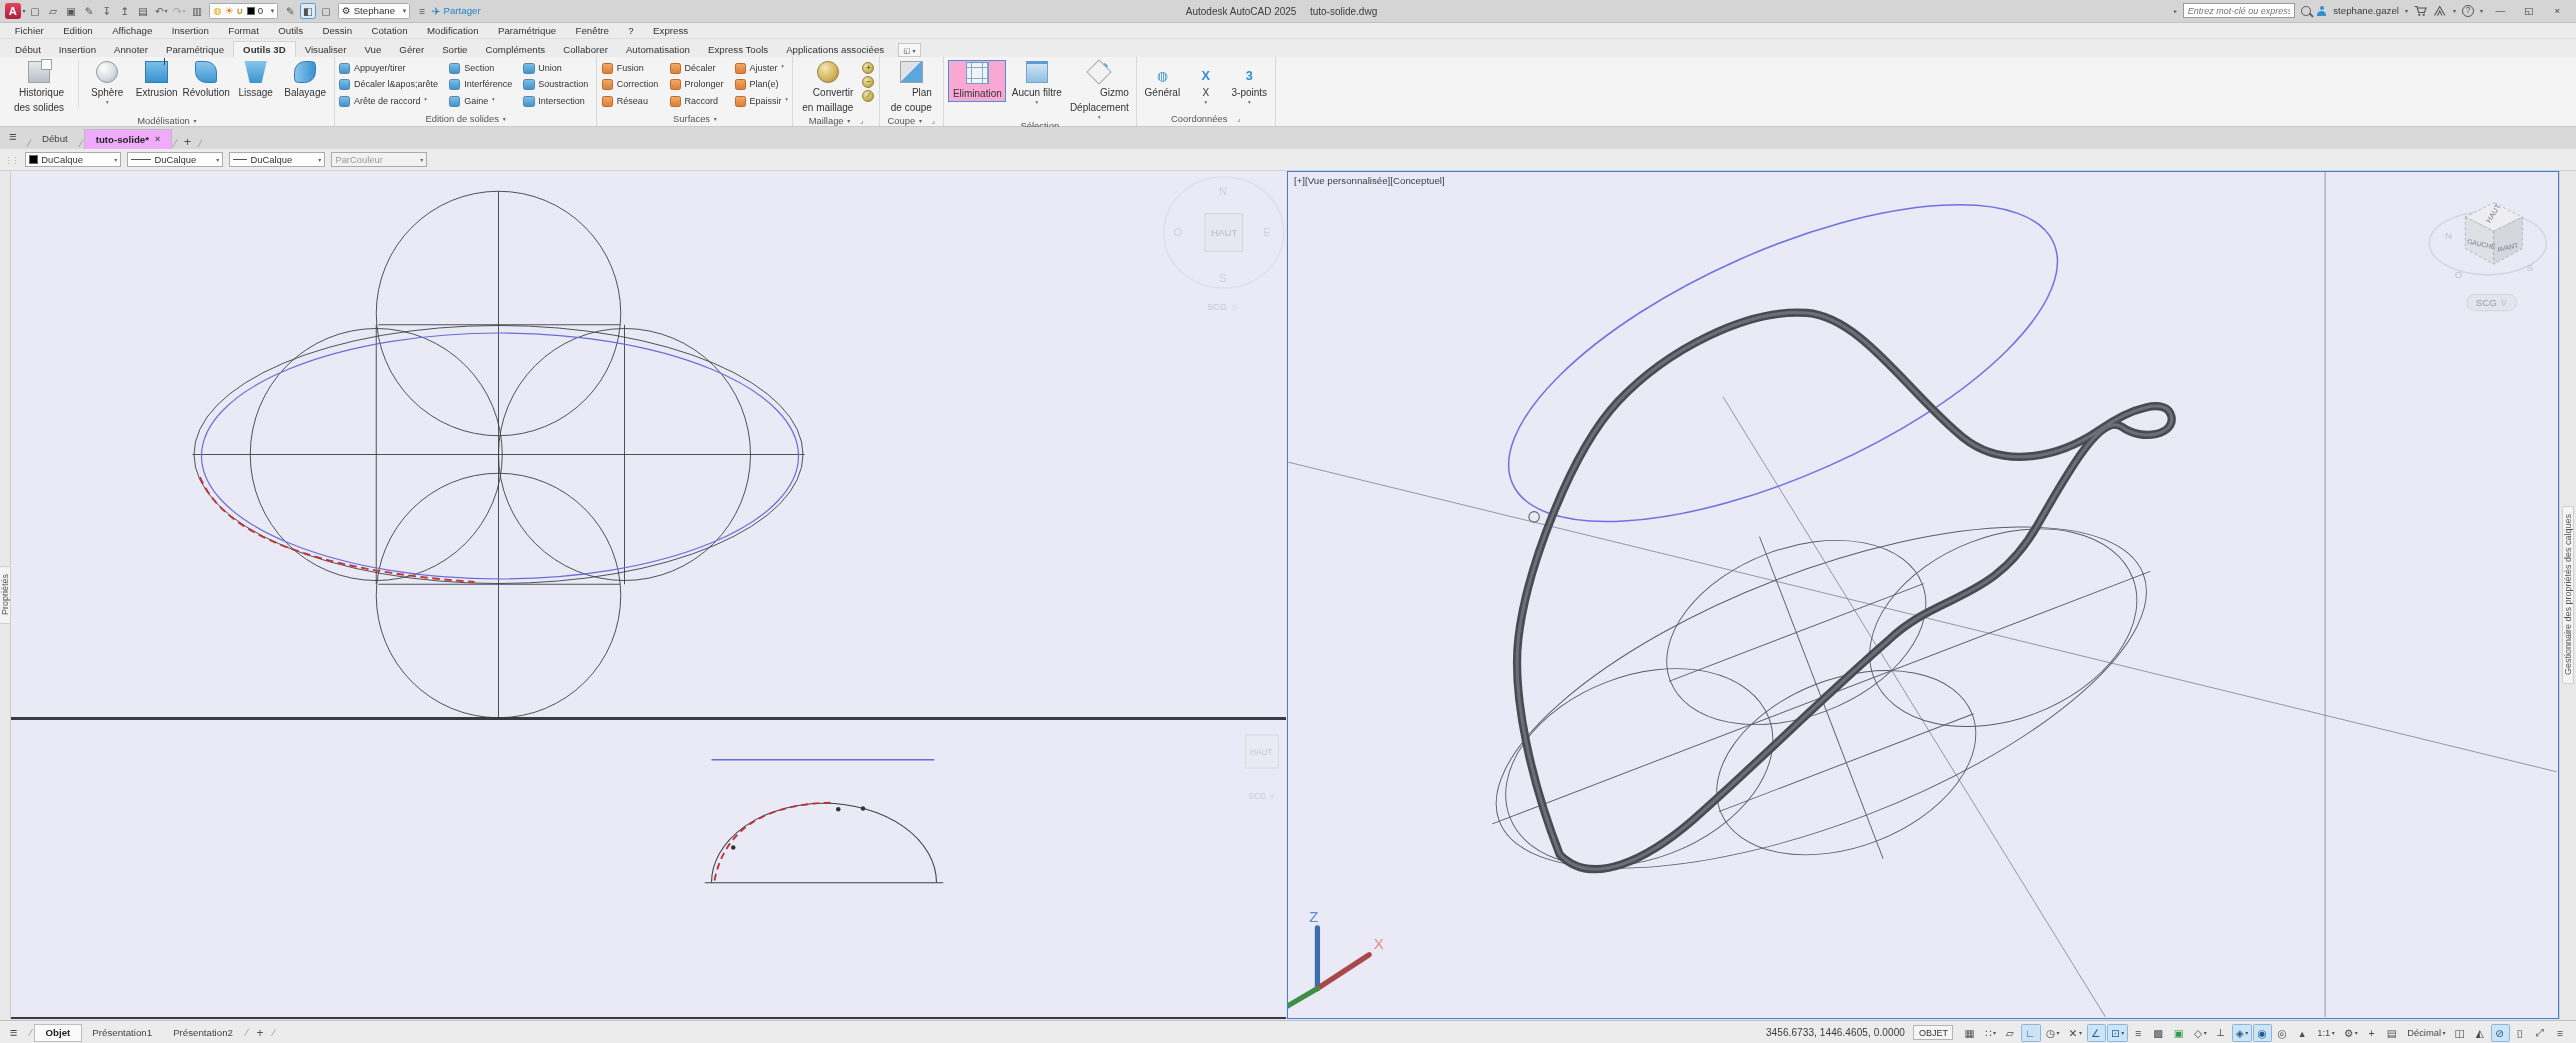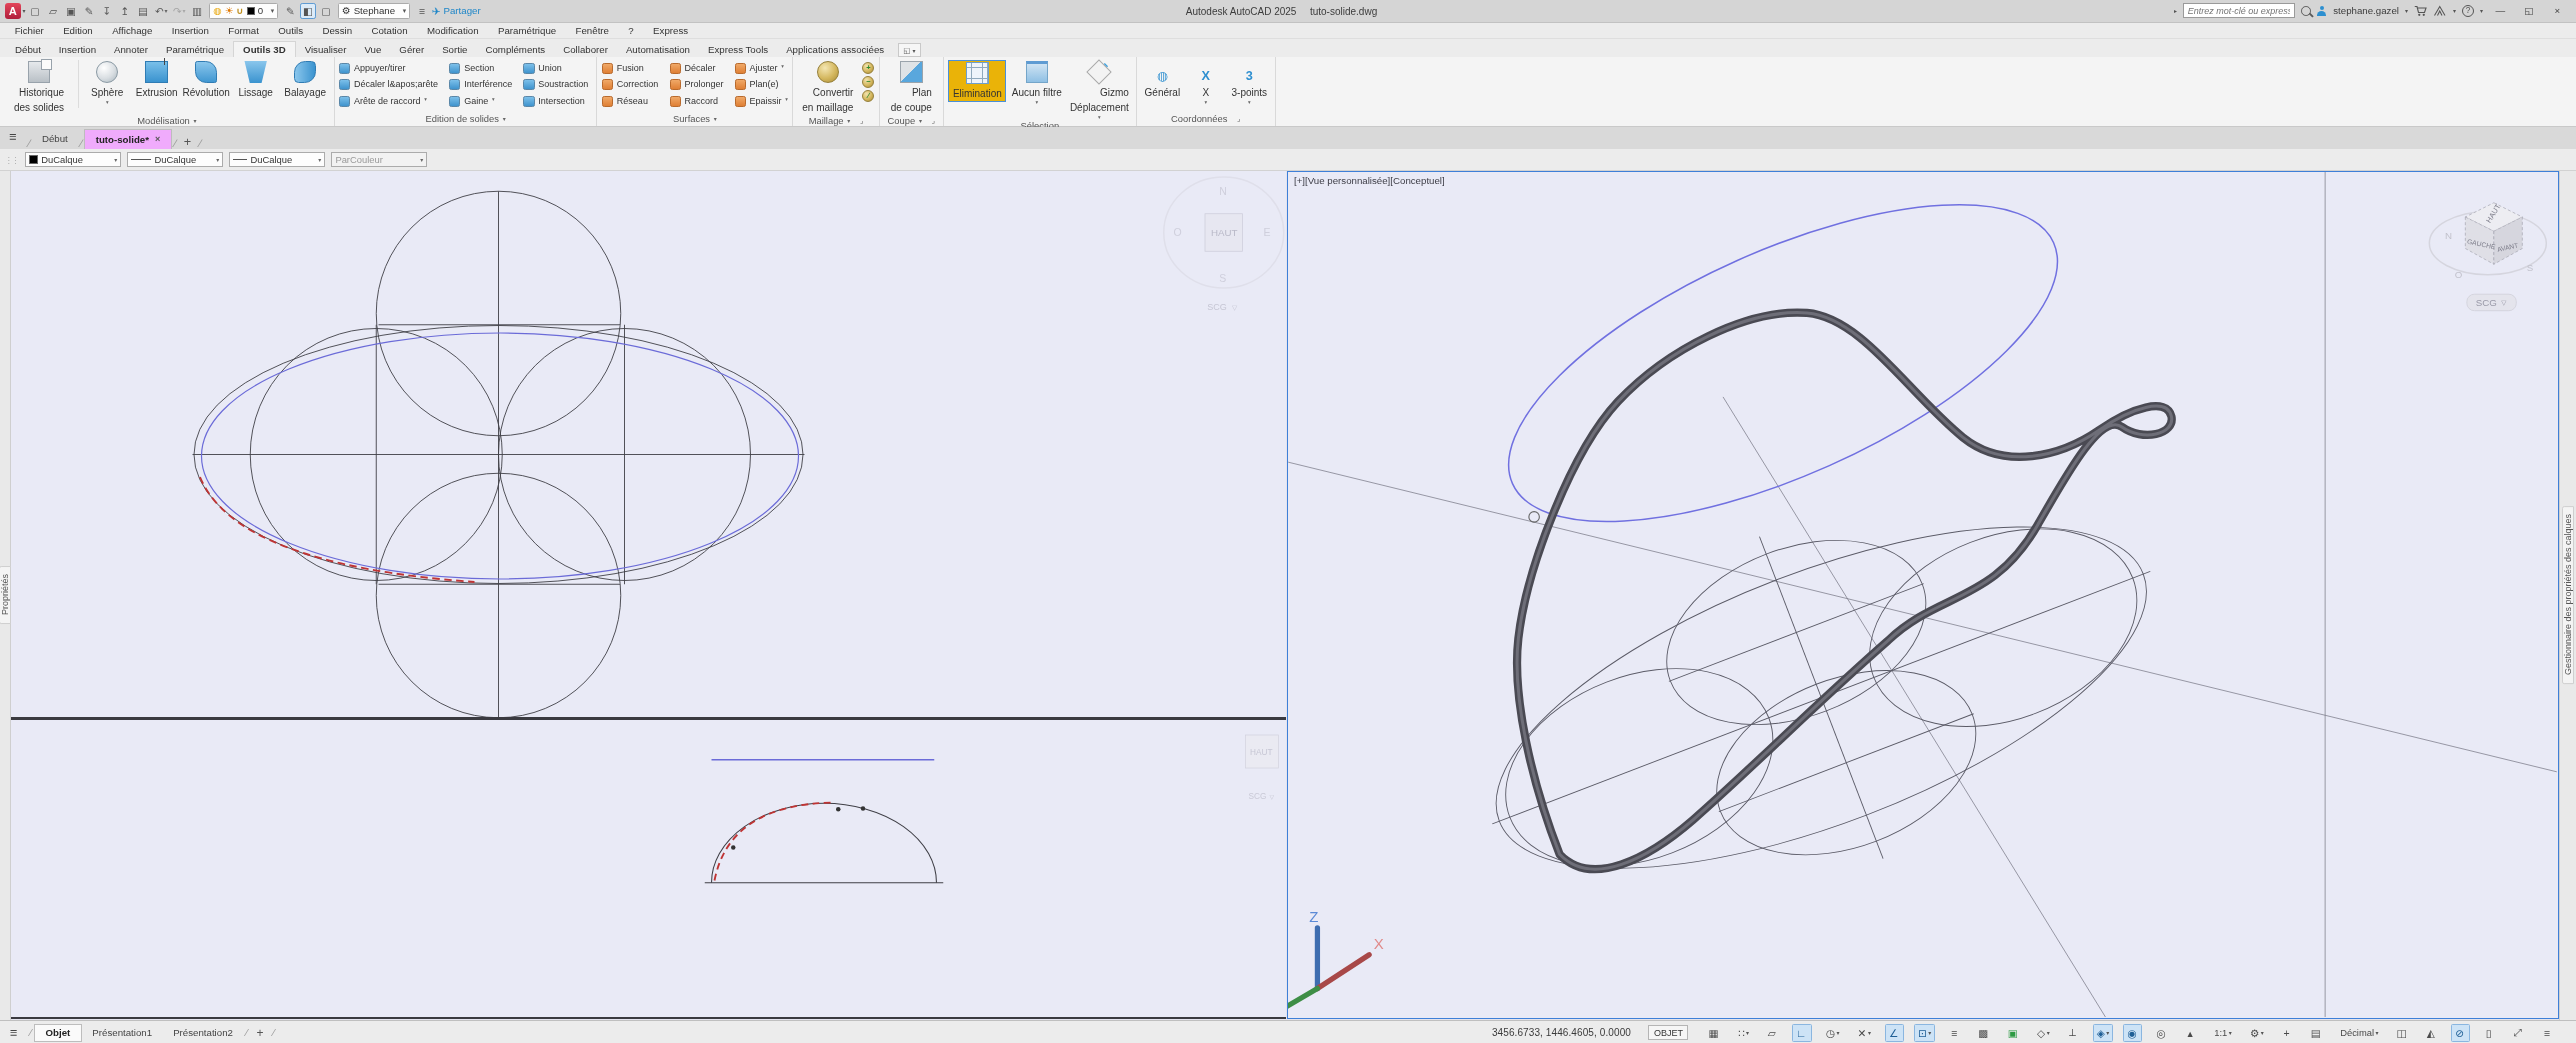--- a/index.html
+++ b/index.html
@@ -50,21 +50,21 @@
   .panels{position:absolute;left:0;top:57px;width:100%;height:70px;background:#f4f4f4;border-bottom:0.7px solid #c9c9c9;display:flex}
   .panel{display:flex;flex-direction:column;border-right:0.7px solid #d9d9d9;height:100%}
   .panel-body{flex:1;display:flex;align-items:flex-start;padding:3px 4.5px 0 4.5px;gap:1.5px}
   .panel-label{height:14.2px;display:flex;align-items:center;justify-content:center;gap:3.7px;font-size:9.4px;color:#555}
   .plc{font-size:6px;color:#666}
   .launch{font-size:7.5px;color:#666;margin-left:6px}
   .vsep{width:0.7px;background:#dcdcdc;height:48px;margin:0 3px}
   .bigbtn{width:48px;display:flex;flex-direction:column;align-items:center;gap:1.5px;padding-top:0.7px}
   .bigbtn .blabel{font-size:10px;line-height:15px;text-align:right;color:#333;white-space:pre-line}
   .bigbtn .bcaret{font-size:5.2px;color:#666;line-height:3.7px}
-  .bigbtn.active{background:#eab308;border:0.7px solid #4a90d9}
+  .bigbtn.active{background:#f9a8d4;border:0.7px solid #4a90d9}
   .bicon{width:22.5px;height:22.5px;display:block}
   .smallgrid{display:grid;grid-auto-flow:column;grid-template-rows:repeat(3,16.5px);column-gap:7.5px;align-items:center}
   .rbtn-small{display:flex;align-items:flex-start;gap:3.7px;font-size:9px;color:#333;white-space:nowrap}
   .rbtn-small .caret{font-size:5.2px;color:#666}
   .ric{width:11.2px;height:11.2px;border-radius:2.2px;flex:0 0 auto}
   .edition .ric{background:linear-gradient(#7cc0ea,#3f93cd);border:0.7px solid #5a87a8}
   .surfaces .ric{background:linear-gradient(#f0a968,#df7f34);border:0.7px solid #b96a2c}
   .minicol{display:flex;flex-direction:column;gap:2.2px;justify-content:center;margin-left:3px;padding-top:1.5px}
   .gold-mini{width:12px;height:12px;border-radius:50%;background:radial-gradient(circle at 35% 30%,#f2e3ae,#d4b75e 55%,#a88a33);border:0.7px solid #96803a;display:flex;align-items:center;justify-content:center;font-size:7.5px;font-weight:bold;color:#2d8a2d}
   .coordg{font-size:12.7px;font-weight:bold;color:#2e8fd0;height:22.5px;display:flex;align-items:flex-end;justify-content:center}
@@ -116,21 +116,21 @@
   .vp-label{position:absolute;left:6px;top:3px;font-size:9.7px;color:#3d3d46;z-index:5}
   svg{display:block}
 
   
   .statusbar{position:absolute;left:0;top:1020px;width:100%;height:24px;background:#ececec;border-top:0.7px solid #bfbfbf;display:flex;align-items:center}
   .sb-burger{width:27px;text-align:center;font-size:12.7px;color:#444}
   .ltab{height:18px;display:flex;align-items:center;padding:0 10.5px;font-size:9.7px;color:#444}
   .ltab.active{background:#fafafa;font-weight:bold;border:0.7px solid #bdbdbd;color:#222}
   .lt-slash{color:#9a9a9a;transform:skewX(-18deg);padding:0 2.2px}
   .lt-plus{font-size:12px;color:#555;padding:0 6px}
-  .sb-right{margin-left:auto;display:flex;align-items:center;gap:10px;padding-right:19px}
+  .sb-right{margin-left:auto;display:flex;align-items:center;gap:1px;padding-right:6px}
   .coords{font-size:10px;color:#3a3a3a;margin-right:7.5px;letter-spacing:0.1px}
   .sb-mode{border:0.7px solid #b5b5b5;background:#f6f6f6;font-size:9px;padding:1.5px 4.5px;color:#333;margin-right:6px}
   .sbtn{height:18px;min-width:19px;padding:0 3px;display:flex;align-items:center;justify-content:center;font-size:10.5px;color:#4a4a4a;border:0.7px solid transparent;border-radius:1.5px;gap:1.5px}
   .sbtn .c{font-size:6px;color:#555}
   .sbtn.on{background:#cde3f6;border-color:#8ab6e0;color:#1f5f96}
   .sbtn.txt .g{font-size:9.4px}
   .sbtn[data-name="selection-cycling-icon"]{color:#2d9a43}
 </style>
 </head>
 <body>

